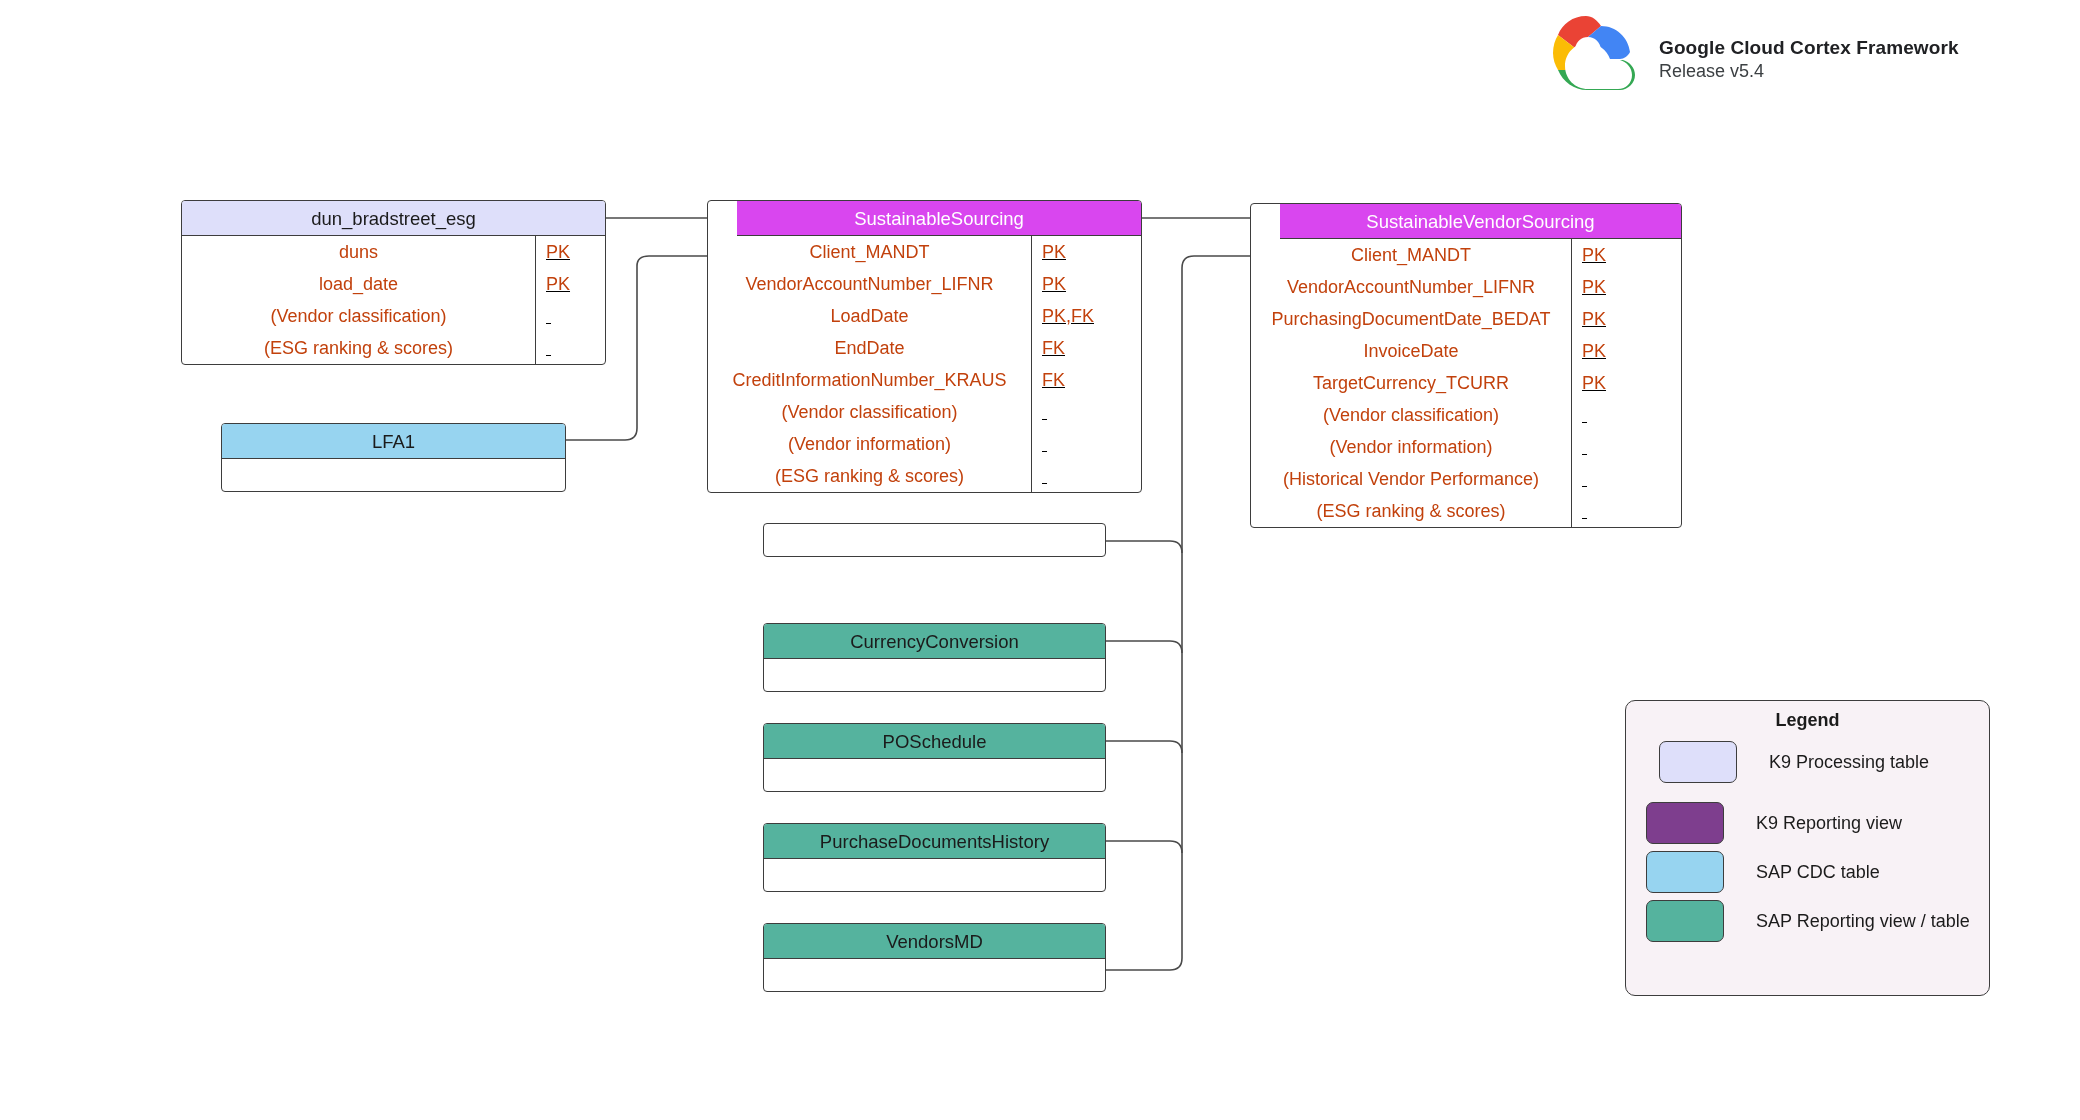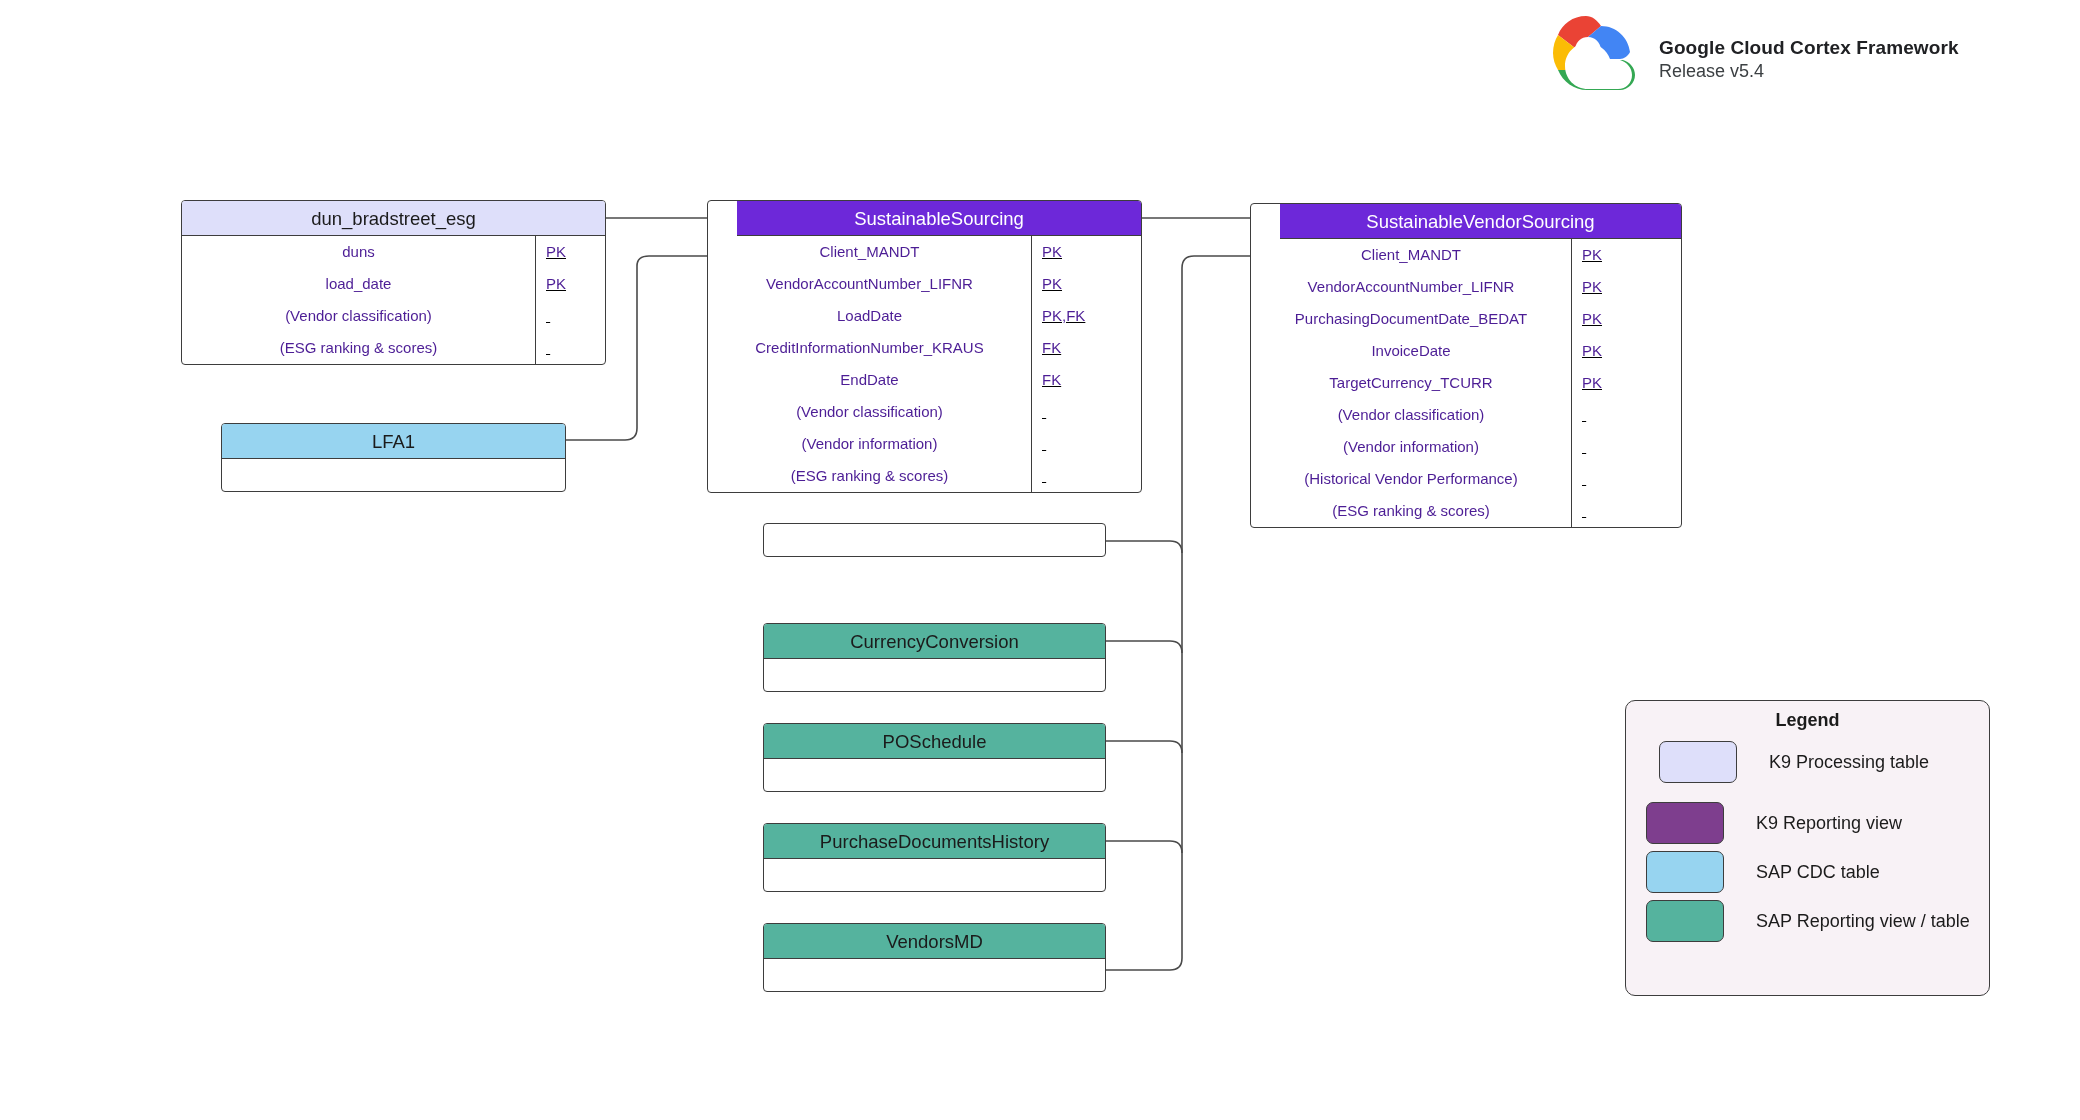--- a/index.html
+++ b/index.html
@@ -47,29 +47,29 @@
   .ent-body { display: flex; }
   .col-fields { flex: 1 1 auto; }
   .col-keys {
     flex: 0 0 auto;
     border-left: 1.4px solid #3d3d3d;
     align-self: stretch;
     text-decoration: underline;
   }
   .fld, .key {
     height: 32px; line-height: 32px;
-    font-size: 15px; color: #4c1d95;
+    font-size: 18px; color: #c2410c;
     white-space: nowrap;
   }
   .fld { text-align: center; }
   .key { text-align: left; padding-left: 10px; }
 
   
   .th-k9proc  .ent-head { background: #dedffa; color: #1b1b1b; }
-  .th-k9view  .ent-head { background: #6d28d9; color: #ffffff; margin-left: 29px; }
+  .th-k9view  .ent-head { background: #d946ef; color: #ffffff; margin-left: 29px; }
   .th-sapcdc  .ent-head { background: #97d4f0; color: #1b1b1b; }
   .th-sapview .ent-head { background: #55b39e; color: #1b1b1b; }
 
   
   #legend {
     position: absolute; left: 1625px; top: 700px;
     width: 365px; height: 296px;
     background: #f8f2f6;
     border: 1.4px solid #3d3d3d;
     border-radius: 10px;
@@ -152,22 +152,22 @@
           </div>
         </div>
       </div>
       <div class="ent th-k9view" style="left: 707px; top: 200px; width: 435px;">
         <div class="ent-head">SustainableSourcing</div>
         <div class="ent-body">
           <div class="col-fields">
             <div class="fld">Client_MANDT</div>
             <div class="fld">VendorAccountNumber_LIFNR</div>
             <div class="fld">LoadDate</div>
+            <div class="fld">EndDate</div>
             <div class="fld">CreditInformationNumber_KRAUS</div>
-            <div class="fld">EndDate</div>
             <div class="fld">(Vendor classification)</div>
             <div class="fld">(Vendor information)</div>
             <div class="fld">(ESG ranking &amp; scores)</div>
           </div>
           <div class="col-keys" style="width: 110px;">
             <div class="key">PK</div>
             <div class="key">PK</div>
             <div class="key">PK,FK</div>
             <div class="key">FK</div>
             <div class="key">FK</div>

